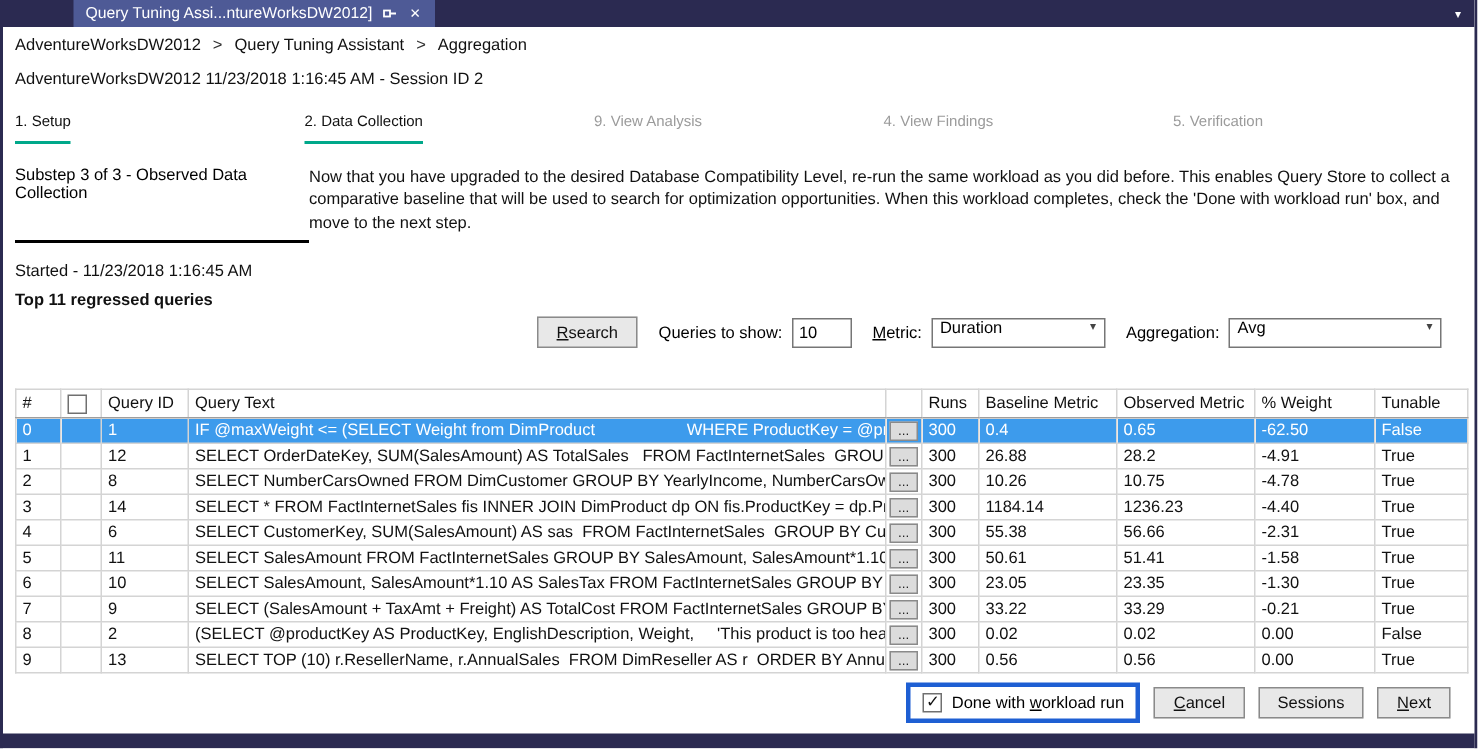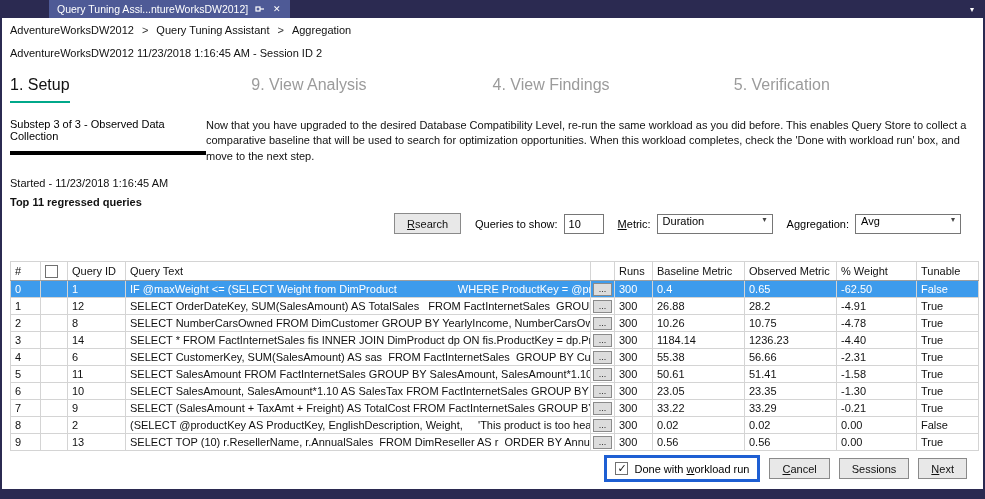--- a/index.html
+++ b/index.html
@@ -19,47 +19,47 @@
   .tab-icon svg { display: block; }
   .close-glyph { font-size: 9px; line-height: 9px; }
   .strip-caret { margin-left: auto; padding: 0 9px; display: flex; align-items: center; font-size: 8px; color: #fff; }
 
   
   .breadcrumb { margin: 6px 0 0 8px; font-size: 11px; color: #111; display: flex; gap: 8px; align-items: center; }
   .crumb-sep { color: #333; }
   .session-title { margin: 11px 0 0 8px; font-size: 11px; color: #111; }
 
   
-  .steps { display: flex; margin: 17px 8px 0 8px; font-size: 16px; }
+  .steps { display: flex; margin: 17px 8px 0 8px; font-size: 10px; }
   .step { flex: 1; }
   .step .lbl { display: inline-block; padding-bottom: 7px; }
   .step.done .lbl, .step.active .lbl { border-bottom: 2px solid #00A88A; color: #111; }
   .step.upcoming .lbl { color: #9b9b9b; }
 
   
   .substep-row { display: flex; margin: 15px 8px 0 8px; font-size: 11px; align-items: flex-start; }
   .substep-label { flex: 0 0 196px; }
-  .substep-label .lbl { display: inline-block; padding-bottom: 9px; border-bottom: 4px solid #000000; }
+  .substep-label .lbl { display: inline-block; padding-bottom: 25px; border-bottom: 2px solid #000000; }
   .substep-desc { flex: 1; line-height: 1.4; color: #111; }
 
   .started-line { margin: 13px 0 0 8px; font-size: 11px; color: #111; }
   .top10-heading { margin: 7px 0 0 8px; font-size: 11px; font-weight: bold; color: #111; }
 
   
   .controls { display: flex; align-items: center; justify-content: flex-end; margin: 5px 22px 0 0; font-size: 11px; }
   .btn { background: #E8E8E8; border: 1px solid #8A8A8A; font-size: 11px; padding: 2px 12px; height: 21px;
          display: inline-flex; align-items: center; justify-content: center; color: #111; font-family: inherit; cursor: default; }
   .lbl-gap { margin-left: 14px; }
   .ctl-gap { margin-left: 6px; }
   .txt-input { width: 40px; height: 20px; border: 1px solid #767676; font-size: 11px; padding: 1px 4px; font-family: inherit; }
   .select { position: relative; height: 20px; border: 1px solid #767676; background: #fff; display: inline-flex;
             padding: 0 18px 0 5px; font-size: 11px; }
   .select .caret { position: absolute; right: 5px; font-size: 8px; color: #444; }
   .select.metric { width: 116px; }
-  .select.agg { width: 106px; }
+  .select.agg { width: 142px; }
   .accel { text-decoration: underline; }
 
   
   table { border-collapse: collapse; table-layout: fixed; width: 969px; margin: 27px 0 0 8px; font-size: 11px; }
   th, td { border: 1px solid #D4D4D4; padding: 1px 4px; text-align: left; font-weight: normal;
            white-space: nowrap; overflow: hidden; height: 17px; color: #111; }
   thead th { height: 19px; border-bottom: 1px solid #9E9E9E; background: #fff; }
   table { border: 1px solid #ABABAB; }
   td.pre { white-space: pre; }
   tr.selected td { background: #3D9BEC; color: #fff; }
@@ -101,20 +101,21 @@
     <span class="crumb-sep">&gt;</span>
     <span>Query Tuning Assistant</span>
     <span class="crumb-sep">&gt;</span>
     <span>Aggregation</span>
   </div>
 
   <div class="session-title">AdventureWorksDW2012 11/23/2018 1:16:45 AM - Session ID 2</div>
 
   <div class="steps">
     <div class="step done"><span class="lbl">1. Setup</span></div>
+    <div class="step active"><span class="lbl">2. Data Collection</span></div>
     <div class="step upcoming"><span class="lbl">9. View Analysis</span></div>
     <div class="step upcoming"><span class="lbl">4. View Findings</span></div>
     <div class="step upcoming"><span class="lbl">5. Verification</span></div>
   </div>
 
   <div class="substep-row">
     <div class="substep-label"><span class="lbl">Substep 3 of 3 - Observed Data Collection</span></div>
     <div class="substep-desc">Now that you have upgraded to the desired Database Compatibility Level, re-run the same workload as you did before. This enables Query Store to collect a comparative baseline that will be used to search for optimization opportunities. When this workload completes, check the 'Done with workload run' box, and move to the next step.</div>
   </div>
 

